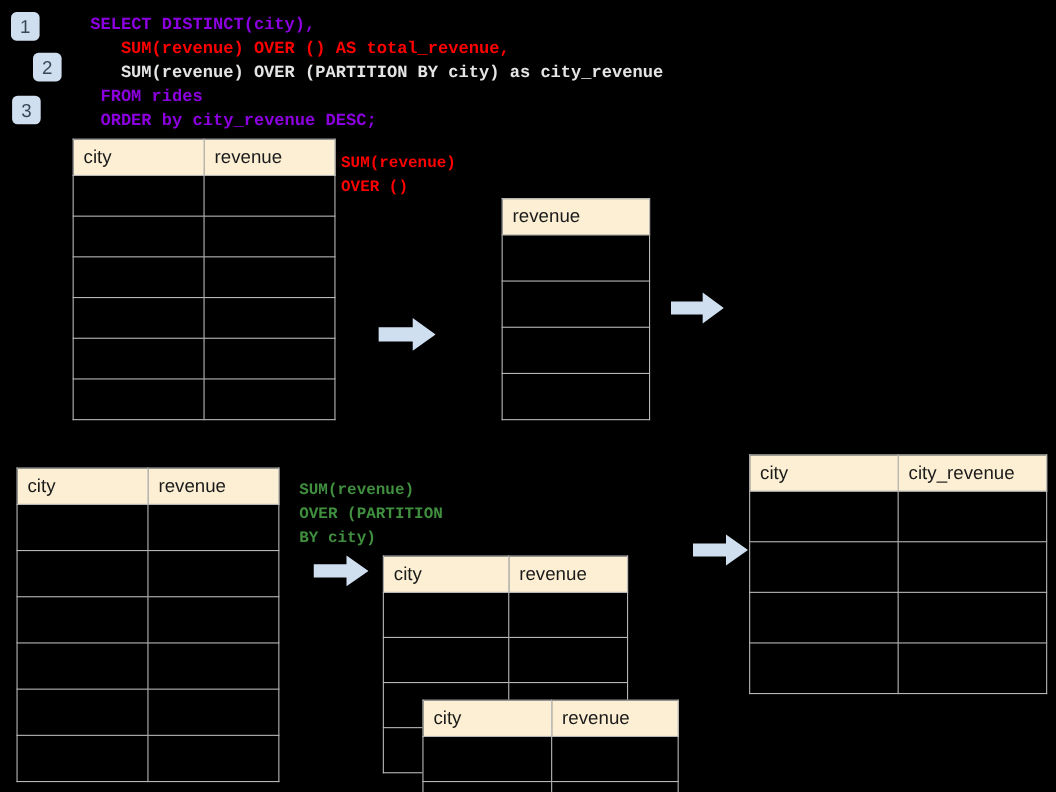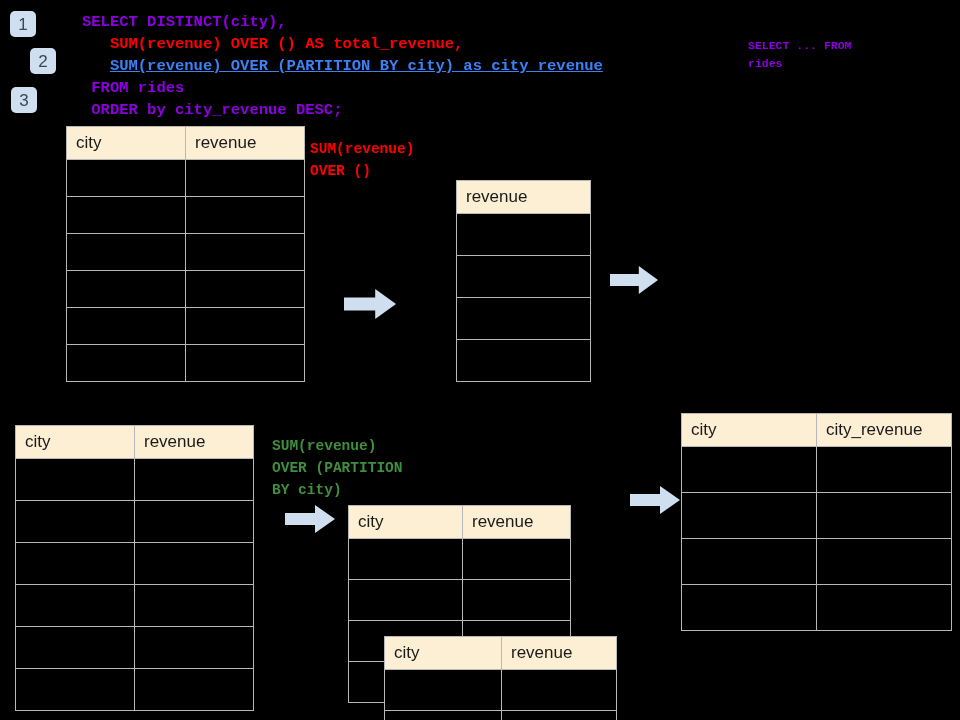--- a/index.html
+++ b/index.html
@@ -38,21 +38,21 @@
     font-family: "Liberation Mono", monospace;
     font-size: 15.5px;
     font-weight: bold;
     white-space: pre;
     line-height: 22px;
     letter-spacing: 0px;
   }
   .sql-line { white-space: pre; }
   .c-purple { color: #8c00e0; }
   .c-red    { color: #ff0000; }
-  .c-green  { color: #3b82f6; text-decoration: underline; }
+  .c-green  { color: #e5e5e5; }
 
   .sidenote {
     position: absolute;
     font-family: "Liberation Mono", monospace;
     font-size: 11.5px;
     font-weight: bold;
     color: #8c00e0;
     white-space: pre;
     line-height: 18px;
   }
@@ -111,22 +111,20 @@
       <div class="badge" style="left: 30px; top: 48px;">
         <span>2</span>
       </div>
       <div class="badge" style="left: 11px; top: 87px;">
         <span>3</span>
       </div>
     </div>
 
   <div class="sql" id="sql-host" style="left: 82px; top: 11px;"><div class="sql-line c-purple" style="padding-left: 0px;">SELECT DISTINCT(city),</div><div class="sql-line c-red" style="padding-left: 27.9px;">SUM(revenue) OVER () AS total_revenue,</div><div class="sql-line c-green" style="padding-left: 27.9px;">SUM(revenue) OVER (PARTITION BY city) as city_revenue</div><div class="sql-line c-purple" style="padding-left: 9.3px;">FROM rides</div><div class="sql-line c-purple" style="padding-left: 9.3px;">ORDER by city_revenue DESC;</div></div>
 
-  <div class="sidenote" id="sidenote-host" style="left: 748px; top: 37px;">SELECT ... FROM
-rides</div>
 
   <div id="annot-host">
       <div class="annot red" style="left: 310px; top: 138px;">SUM(revenue)
 OVER ()</div>
       <div class="annot green" style="left: 272px; top: 435px;">SUM(revenue)
 OVER (PARTITION
 BY city)</div>
     </div>
 
   <div id="tables-host">

